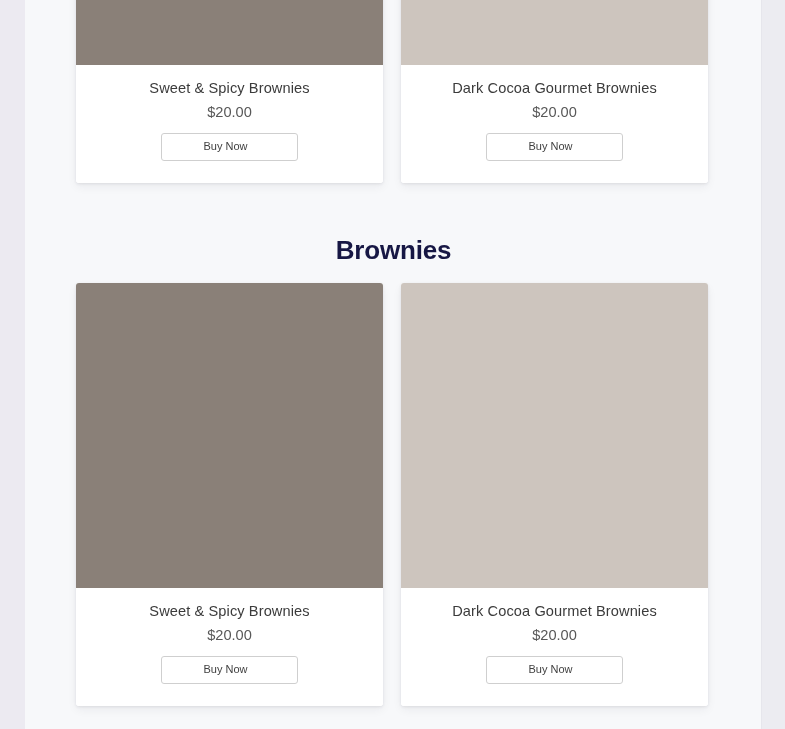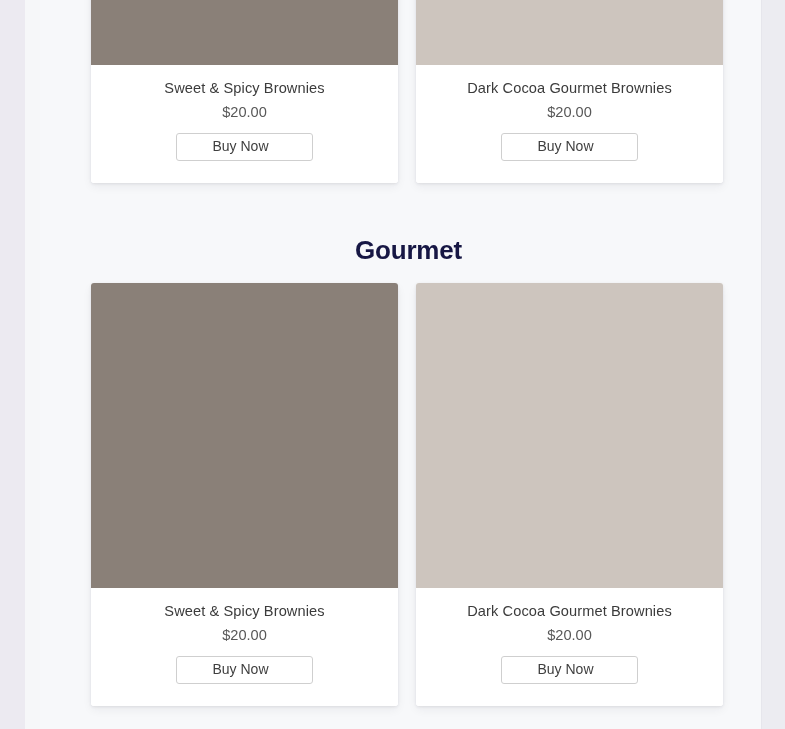--- a/index.html
+++ b/index.html
@@ -36,21 +36,21 @@
   .right-gutter-edge {
     position: absolute;
     right: 23px; top: 0;
     width: 1px; height: 729px;
     background: #e6e6ec;
     z-index: 6;
   }
 
   .page {
     position: absolute;
-    left: 40px; top: 0;
+    left: 25px; top: 0;
     width: 737px;
     height: 729px;
     background: #f7f8fa;
     overflow: hidden;
   }
 
   
   .grid {
     display: flex;
     gap: 18px;
@@ -98,21 +98,21 @@
 
   .buy-btn {
     display: inline-block;
     margin-top: 11px;
     min-width: 137px;
     padding: 5px 22px 6px 14px;
     background: #ffffff;
     border: 1px solid #cfcfcf;
     border-radius: 3px;
     font-family: "Liberation Sans", sans-serif;
-    font-size: 14px;
+    font-size: 11px;
     line-height: 15px;
     color: #3f3f3f;
     cursor: pointer;
     text-align: center;
   }
 
   
   .section-top {
     position: absolute;
     left: 0;
@@ -168,21 +168,21 @@
         <div class="card-body">
           <div class="card-title">Dark Cocoa Gourmet Brownies</div>
           <div class="card-price">$20.00</div>
           <button class="buy-btn">Buy Now</button>
         </div>
       </div>
 
     </div>
   </div>
 
-  <h2 class="section-heading">Gourmet</h2>
+  <h2 class="section-heading">Brownies</h2>
 
   <div class="section-brownies">
     <div class="grid">
 
       <div class="card">
         <div class="card-media" style="background:#8a8078;"></div>
         <div class="card-body">
           <div class="card-title">Sweet &amp; Spicy Brownies</div>
           <div class="card-price">$20.00</div>
           <button class="buy-btn">Buy Now</button>

